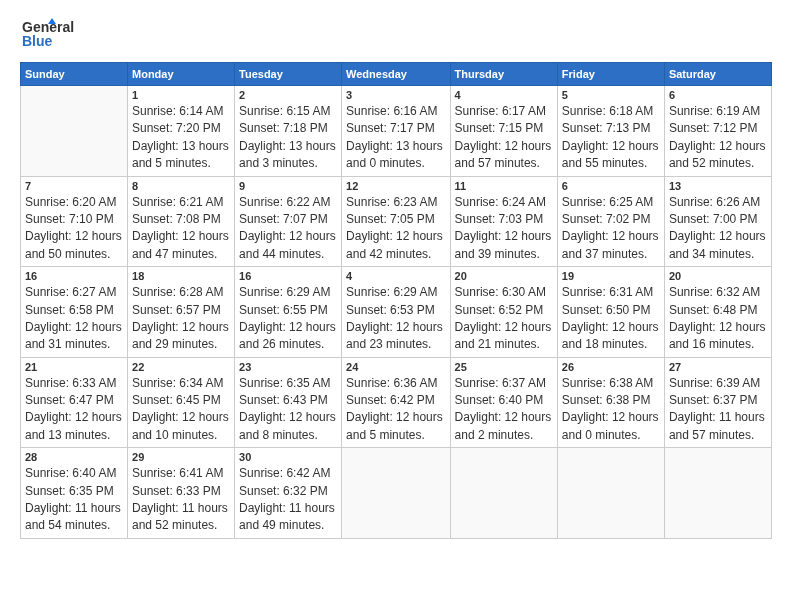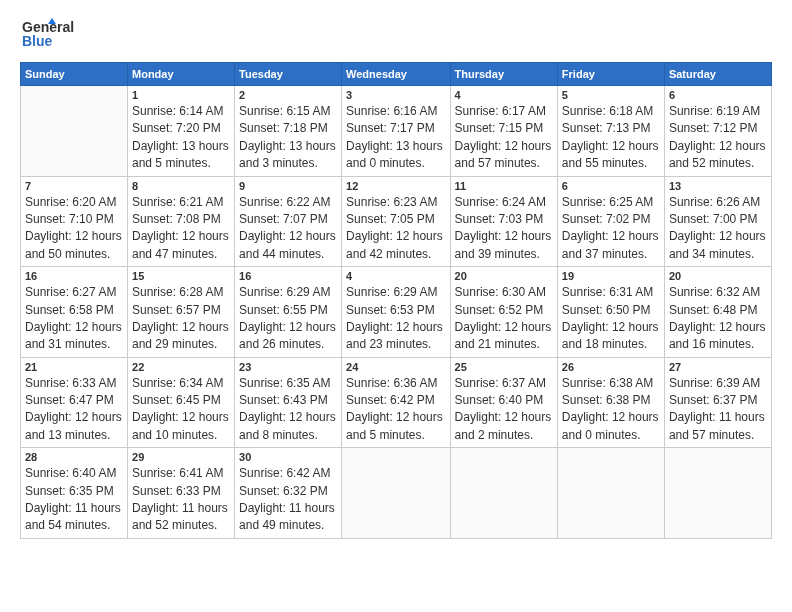--- a/index.html
+++ b/index.html
@@ -168,21 +168,21 @@
             <div class="day-number">13</div>
             <div class="day-info">Sunrise: 6:26 AM<br>Sunset: 7:00 PM<br>Daylight: 12 hours and 34 minutes.</div>
           </td>
         </tr>
         <tr>
           <td>
             <div class="day-number">16</div>
             <div class="day-info">Sunrise: 6:27 AM<br>Sunset: 6:58 PM<br>Daylight: 12 hours and 31 minutes.</div>
           </td>
           <td>
-            <div class="day-number">15</div>
+            <div class="day-number">18</div>
             <div class="day-info">Sunrise: 6:28 AM<br>Sunset: 6:57 PM<br>Daylight: 12 hours and 29 minutes.</div>
           </td>
           <td>
             <div class="day-number">16</div>
             <div class="day-info">Sunrise: 6:29 AM<br>Sunset: 6:55 PM<br>Daylight: 12 hours and 26 minutes.</div>
           </td>
           <td>
             <div class="day-number">4</div>
             <div class="day-info">Sunrise: 6:29 AM<br>Sunset: 6:53 PM<br>Daylight: 12 hours and 23 minutes.</div>
           </td>

